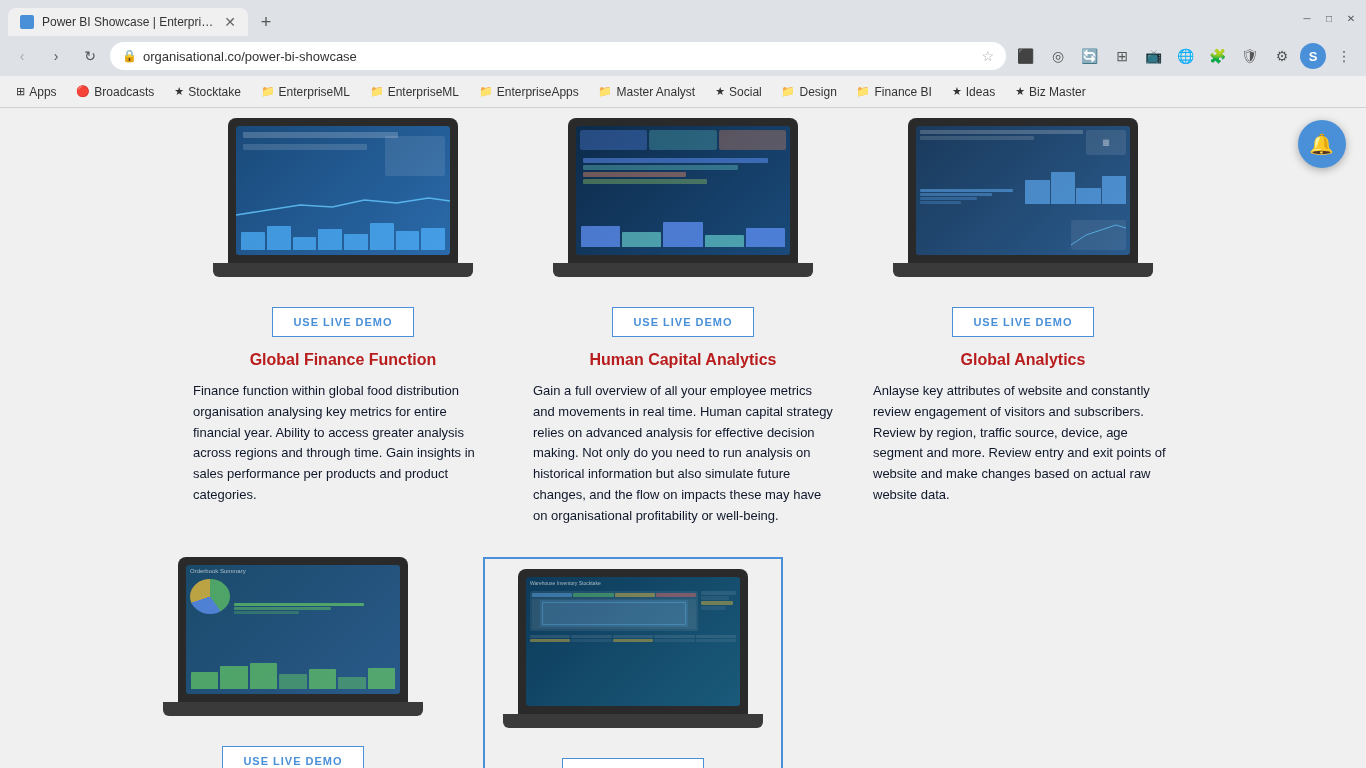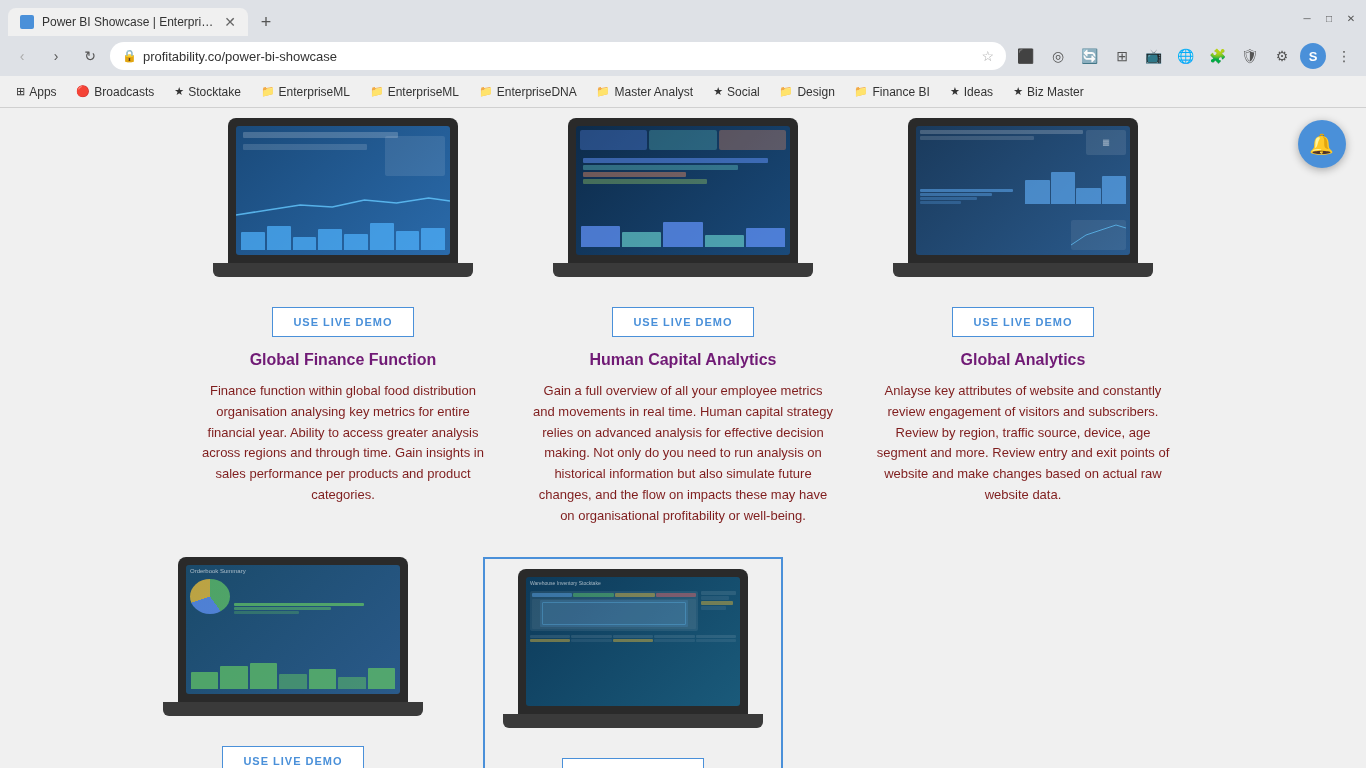--- a/index.html
+++ b/index.html
@@ -154,30 +154,29 @@
       font-weight: bold;
       letter-spacing: 1px;
       cursor: pointer;
       margin-bottom: 14px;
     }
 
     
     .card-title {
       font-size: 16px;
       font-weight: bold;
-      color: #701a75;
+      color: #b91c1c;
       text-align: center;
       margin-bottom: 12px;
     }
 
     
     .card-desc {
       font-size: 13px;
-      color: #7f1d1d;
-      text-align: center;
+      color: #0f172a;
       line-height: 1.6;
     }
 
     
     .card-selected {
       border: 2.5px solid #4a90d9;
       padding: 10px;
     }
 
     
@@ -267,21 +266,21 @@
       <span class="win-btn">✕</span>
     </div>
   </div>
 
   <div class="address-bar">
     <div class="nav-btn disabled">‹</div>
     <div class="nav-btn">›</div>
     <div class="nav-btn">↻</div>
     <div class="url-bar">
       <span class="url-lock">🔒</span>
-      <span class="url-text">profitability.co/power-bi-showcase</span>
+      <span class="url-text">organisational.co/power-bi-showcase</span>
       <span class="url-star">☆</span>
     </div>
     <div class="toolbar-icons">
       <div class="toolbar-icon">⬛</div>
       <div class="toolbar-icon">◎</div>
       <div class="toolbar-icon">🔄</div>
       <div class="toolbar-icon">⊞</div>
       <div class="toolbar-icon">📺</div>
       <div class="toolbar-icon">🌐</div>
       <div class="toolbar-icon">🧩</div>
@@ -308,21 +307,21 @@
     <div class="bookmark-item">
       <span class="bm-icon">📁</span>
       <span>EnterpriseML</span>
     </div>
     <div class="bookmark-item">
       <span class="bm-icon">📁</span>
       <span>EnterpriseML</span>
     </div>
     <div class="bookmark-item">
       <span class="bm-icon">📁</span>
-      <span>EnterpriseDNA</span>
+      <span>EnterpriseApps</span>
     </div>
     <div class="bookmark-item">
       <span class="bm-icon">📁</span>
       <span>Master Analyst</span>
     </div>
     <div class="bookmark-item">
       <span class="bm-icon">★</span>
       <span>Social</span>
     </div>
     <div class="bookmark-item">

